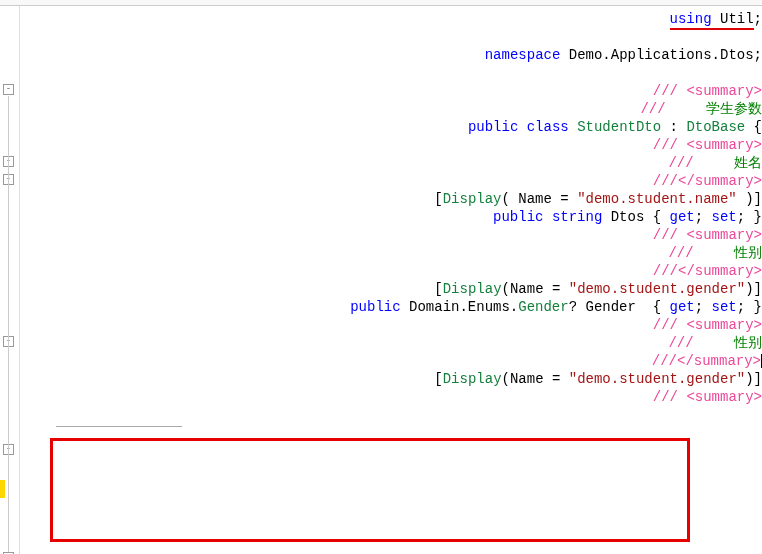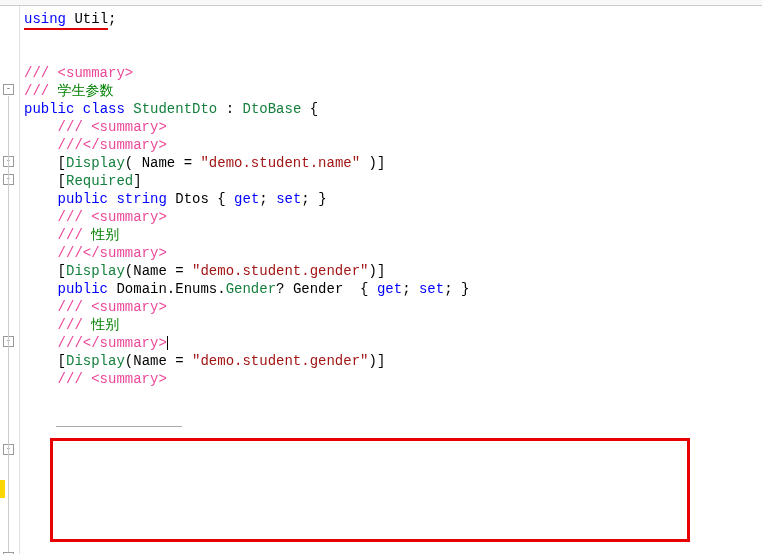--- a/index.html
+++ b/index.html
@@ -58,26 +58,27 @@
     .code {
       flex: 1;
       padding: 4px 0;
       position: relative;
     }
     .line {
       height: 18px;
       line-height: 18px;
       white-space: pre;
       padding-left: 4px;
+      text-align: right;
     }
     .kw { color: #0000ff; }
     .type { color: #15803d; }
     .str { color: #a31515; }
     .comment { color: #ec4899; }
-    .comment-green { color: #008000; }
+    .comment-green { color: #008000; margin-left: 32px; }
     .method { color: #795e26; }
     .red-underline {
       border-bottom: 2px solid #d00;
       padding-bottom: 1px;
     }
     .red-box {
       position: absolute;
       border: 3px solid #e60000;
       pointer-events: none;
     }
@@ -105,28 +106,29 @@
     <div class="fold-btn" style="top:168px">-</div>
     <div class="fold-btn" style="top:330px">-</div>
     <div class="fold-btn" style="top:438px">-</div>
     <div class="fold-btn" style="top:546px">-</div>
     <div class="fold-line" style="top:90px;height:456px"></div>
     <div class="yellow-mark" style="top:474px"></div>
   </div>
   <div class="code">
     <div class="line"><span class="red-underline"><span class="kw">using</span> <span>Util</span></span><span>;</span></div>
     <div class="line"></div>
+    <div class="line"><span class="kw">namespace</span> <span>Demo.Applications.Dtos</span><span>;</span></div>
     <div class="line"></div>
     <div class="line"><span class="comment">/// &lt;summary&gt;</span></div>
     <div class="line"><span class="comment">/// </span><span class="comment-green">学生参数</span></div>
     <div class="line"><span class="kw">public</span> <span class="kw">class</span> <span class="type">StudentDto</span><span> : </span><span class="type">DtoBase</span><span> {</span></div>
     <div class="line">    <span class="comment">/// &lt;summary&gt;</span></div>
+    <div class="line">    <span class="comment">/// </span><span class="comment-green">姓名</span></div>
     <div class="line">    <span class="comment">///&lt;/summary&gt;</span></div>
     <div class="line">    <span>[</span><span class="type">Display</span><span>( Name = </span><span class="str">"demo.student.name"</span><span> )]</span></div>
-    <div class="line">    <span>[</span><span class="type">Required</span><span>]</span></div>
     <div class="line">    <span class="kw">public</span> <span class="kw">string</span> <span>Dtos</span><span> { </span><span class="kw">get</span><span>; </span><span class="kw">set</span><span>; }</span></div>
     <div class="line">    <span class="comment">/// &lt;summary&gt;</span></div>
     <div class="line">    <span class="comment">/// </span><span class="comment-green">性别</span></div>
     <div class="line">    <span class="comment">///&lt;/summary&gt;</span></div>
     <div class="line">    <span>[</span><span class="type">Display</span><span>(Name = </span><span class="str">"demo.student.gender"</span><span>)]</span></div>
     <div class="line">    <span class="kw">public</span> <span>Domain.Enums.</span><span class="type">Gender</span><span>?</span> <span>Gender</span> <span> { </span><span class="kw">get</span><span>; </span><span class="kw">set</span><span>; }</span></div>
     <div class="line">    <span class="comment">/// &lt;summary&gt;</span></div>
     <div class="line">    <span class="comment">/// </span><span class="comment-green">性别</span></div>
     <div class="line">    <span class="comment">///&lt;/summary&gt;</span><span class="cursor-line"></span></div>
     <div class="line">    <span>[</span><span class="type">Display</span><span>(Name = </span><span class="str">"demo.student.gender"</span><span>)]</span></div>

